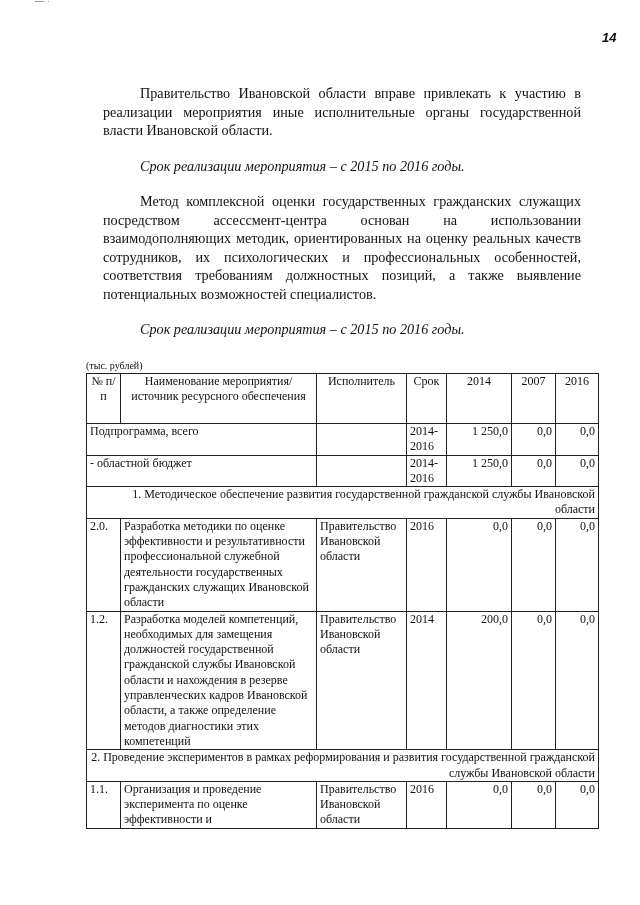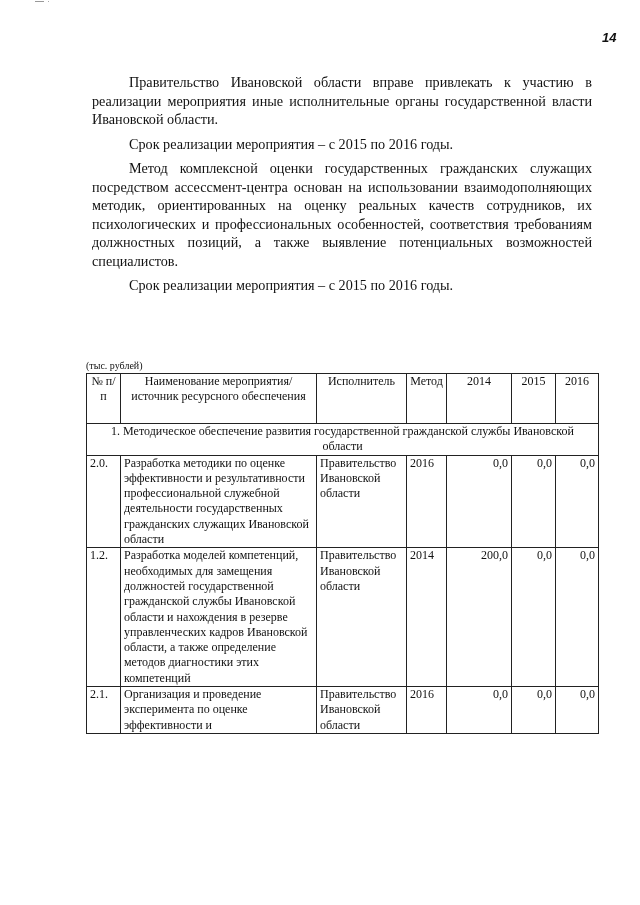--- a/index.html
+++ b/index.html
@@ -9,37 +9,37 @@
     color: #111;
   }
   .scan-mark { position: absolute; left: 35px; top: 1px; width: 9px; height: 1px; background: #999; }
   .scan-dot  { position: absolute; left: 48px; top: 1px; width: 1px; height: 1px; background: #aaa; }
   .page-num {
     position: absolute; left: 602px; top: 30px;
     font-family: "Liberation Sans", sans-serif; font-style: italic; font-weight: bold;
     font-size: 13px; color: #111;
   }
   .text-block { position: absolute; left: 86px; width: 512px; font-size: 14.2px; line-height: 18.5px; }
-  .para { text-align: justify; text-indent: 37px; margin: 6px; }
-  .para.last { text-align-last: left; }
+  .para { text-align: justify; text-indent: 37px; margin: 17px; }
+  .para.last { text-align-last: left; font-style: italic; }
   .units {
     position: absolute; left: 86px; width: 512px; top: 360px;
     text-align: left; font-size: 10px;
   }
   table.budget {
     position: absolute; left: 86px; top: 373px; width: 512px;
     border-collapse: collapse; table-layout: fixed;
     font-size: 12px; line-height: 15.3px;
   }
   table.budget td, table.budget th {
     border: 1px solid #222; vertical-align: top; padding: 0 3px; font-weight: normal;
   }
   table.budget th { text-align: center; }
   .num { text-align: right; }
-  .section td { text-align: center; }
+  .section td { text-align: right; }
 </style>
 </head>
 <body>
 
 <div class="scan-mark"></div>
 <div class="scan-dot"></div>
 
 <div class="page-num">14</div>
 
 <div class="text-block" style="top:67px;">
@@ -59,27 +59,43 @@
     <col style="width:40px">
       <col style="width:65px">
       <col style="width:44px">
       <col style="width:43px">
   </colgroup>
   <thead>
     <tr style="height:50px;">
       <th>№ п/п</th>
       <th>Наименование мероприятия/ источник ресурсного обеспечения</th>
       <th>Исполнитель</th>
-      <th>Метод</th>
+      <th>Срок</th>
       <th>2014</th>
-      <th>2015</th>
+      <th>2007</th>
       <th>2016</th>
     </tr>
   </thead>
   <tbody>
+    <tr>
+      <td colspan="2">Подпрограмма, всего</td>
+      <td></td>
+      <td>2014-2016</td>
+      <td class="num">1 250,0</td>
+      <td class="num">0,0</td>
+      <td class="num">0,0</td>
+    </tr>
+    <tr>
+      <td colspan="2">- областной бюджет</td>
+      <td></td>
+      <td>2014-2016</td>
+      <td class="num">1 250,0</td>
+      <td class="num">0,0</td>
+      <td class="num">0,0</td>
+    </tr>
     <tr class="section">
       <td colspan="7">1. Методическое обеспечение развития государственной гражданской службы Ивановской области</td>
     </tr>
     <tr>
       <td>2.0.</td>
       <td>Разработка методики по оценке эффективности и результативности профессиональной служебной деятельности государственных гражданских служащих Ивановской области</td>
       <td>Правительство Ивановской области</td>
       <td>2016</td>
       <td class="num">0,0</td>
       <td class="num">0,0</td>
@@ -87,22 +103,25 @@
     </tr>
     <tr>
       <td>1.2.</td>
       <td>Разработка моделей компетенций, необходимых для замещения должностей государственной гражданской службы Ивановской области и нахождения в резерве управленческих кадров Ивановской области, а также определение методов диагностики этих компетенций</td>
       <td>Правительство Ивановской области</td>
       <td>2014</td>
       <td class="num">200,0</td>
       <td class="num">0,0</td>
       <td class="num">0,0</td>
     </tr>
+    <tr class="section">
+      <td colspan="7">2. Проведение экспериментов в рамках реформирования и развития государственной гражданской службы Ивановской области</td>
+    </tr>
     <tr>
-      <td>2.1.</td>
+      <td>1.1.</td>
       <td>Организация и проведение эксперимента по оценке эффективности и</td>
       <td>Правительство Ивановской области</td>
       <td>2016</td>
       <td class="num">0,0</td>
       <td class="num">0,0</td>
       <td class="num">0,0</td>
     </tr>
   </tbody>
 </table>
 

